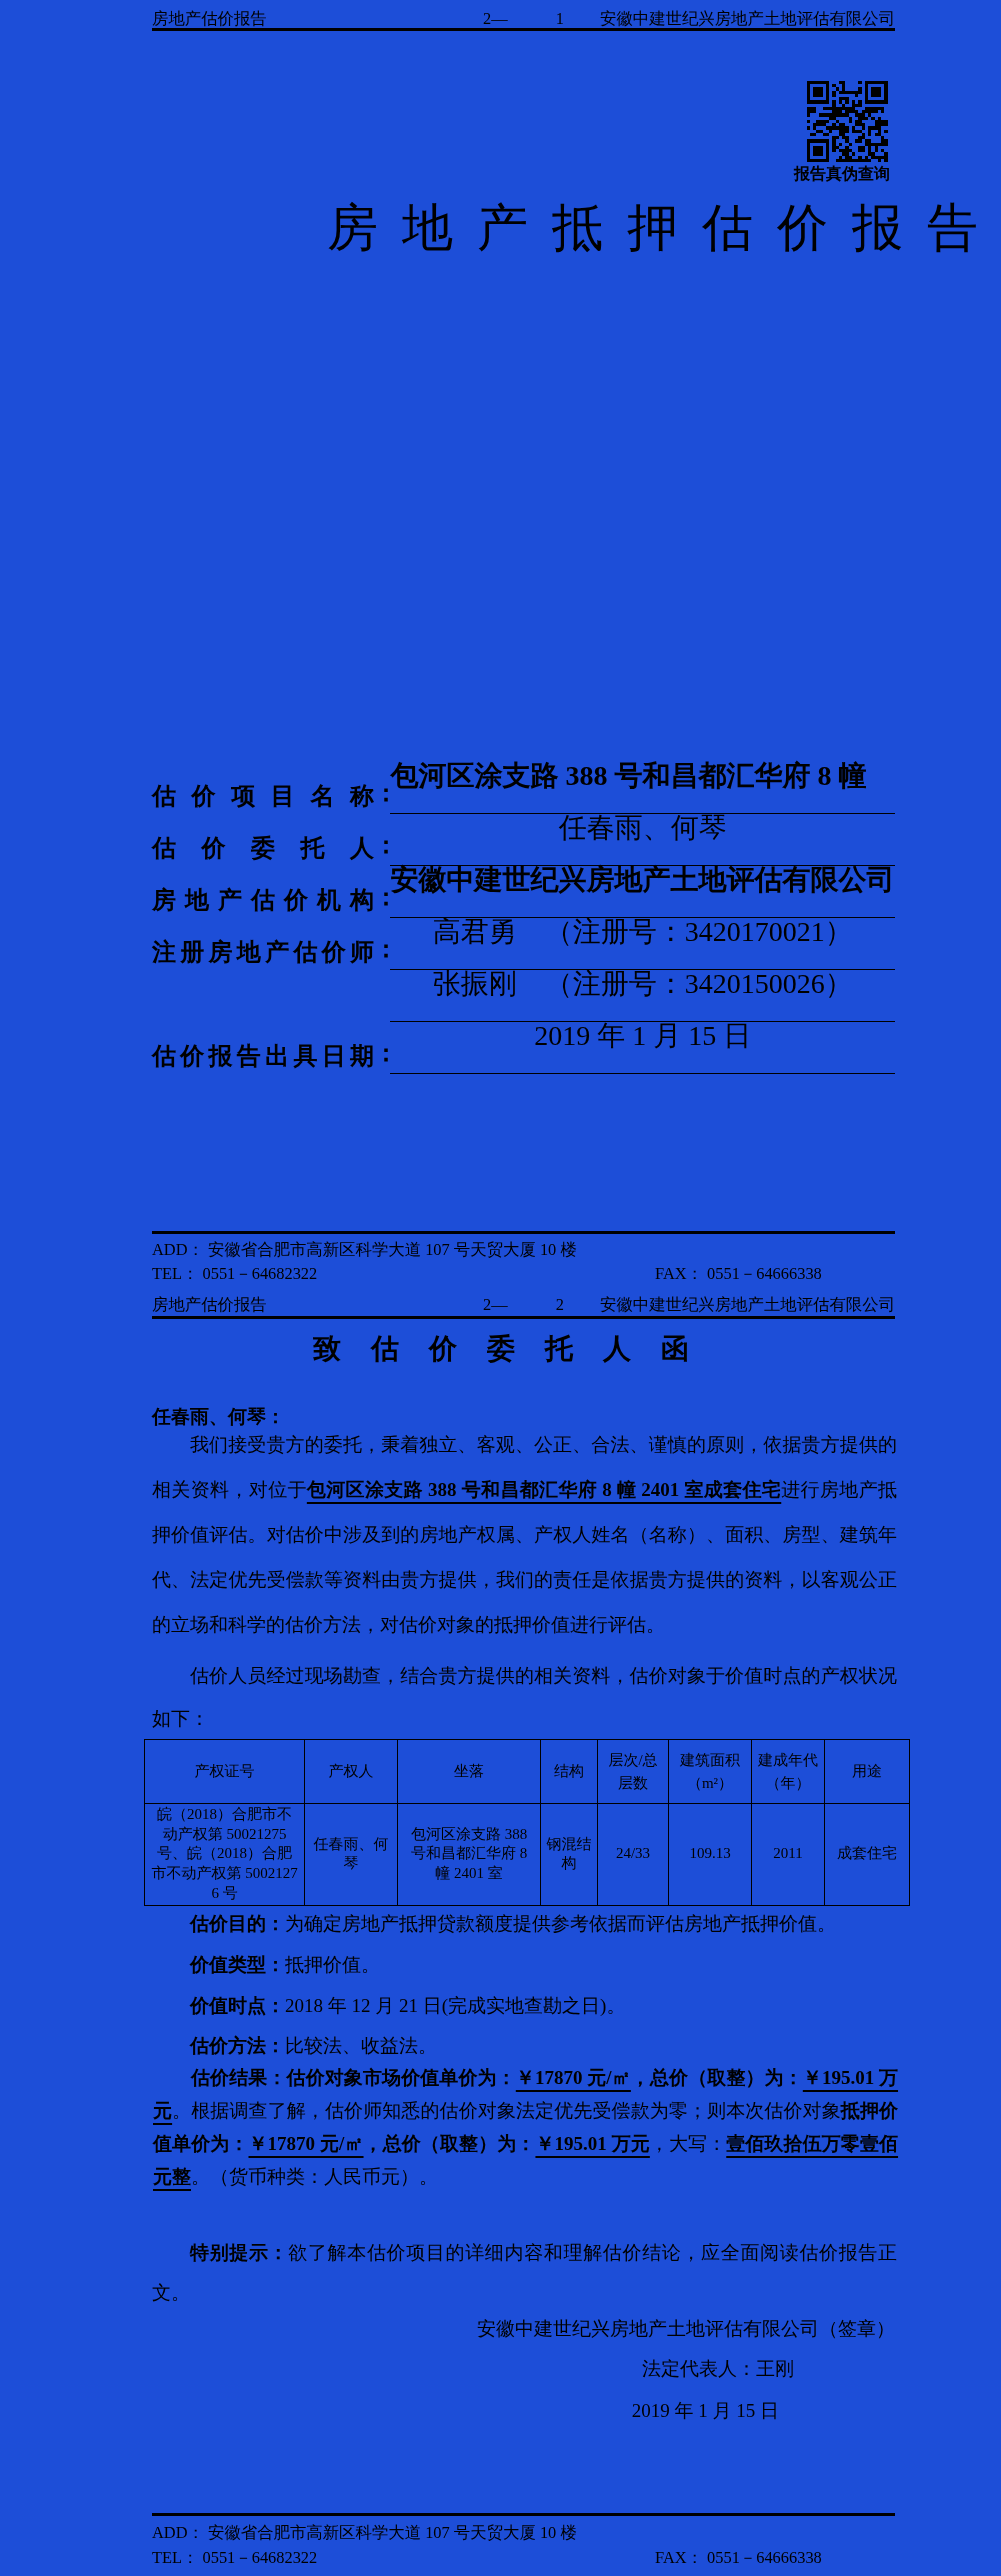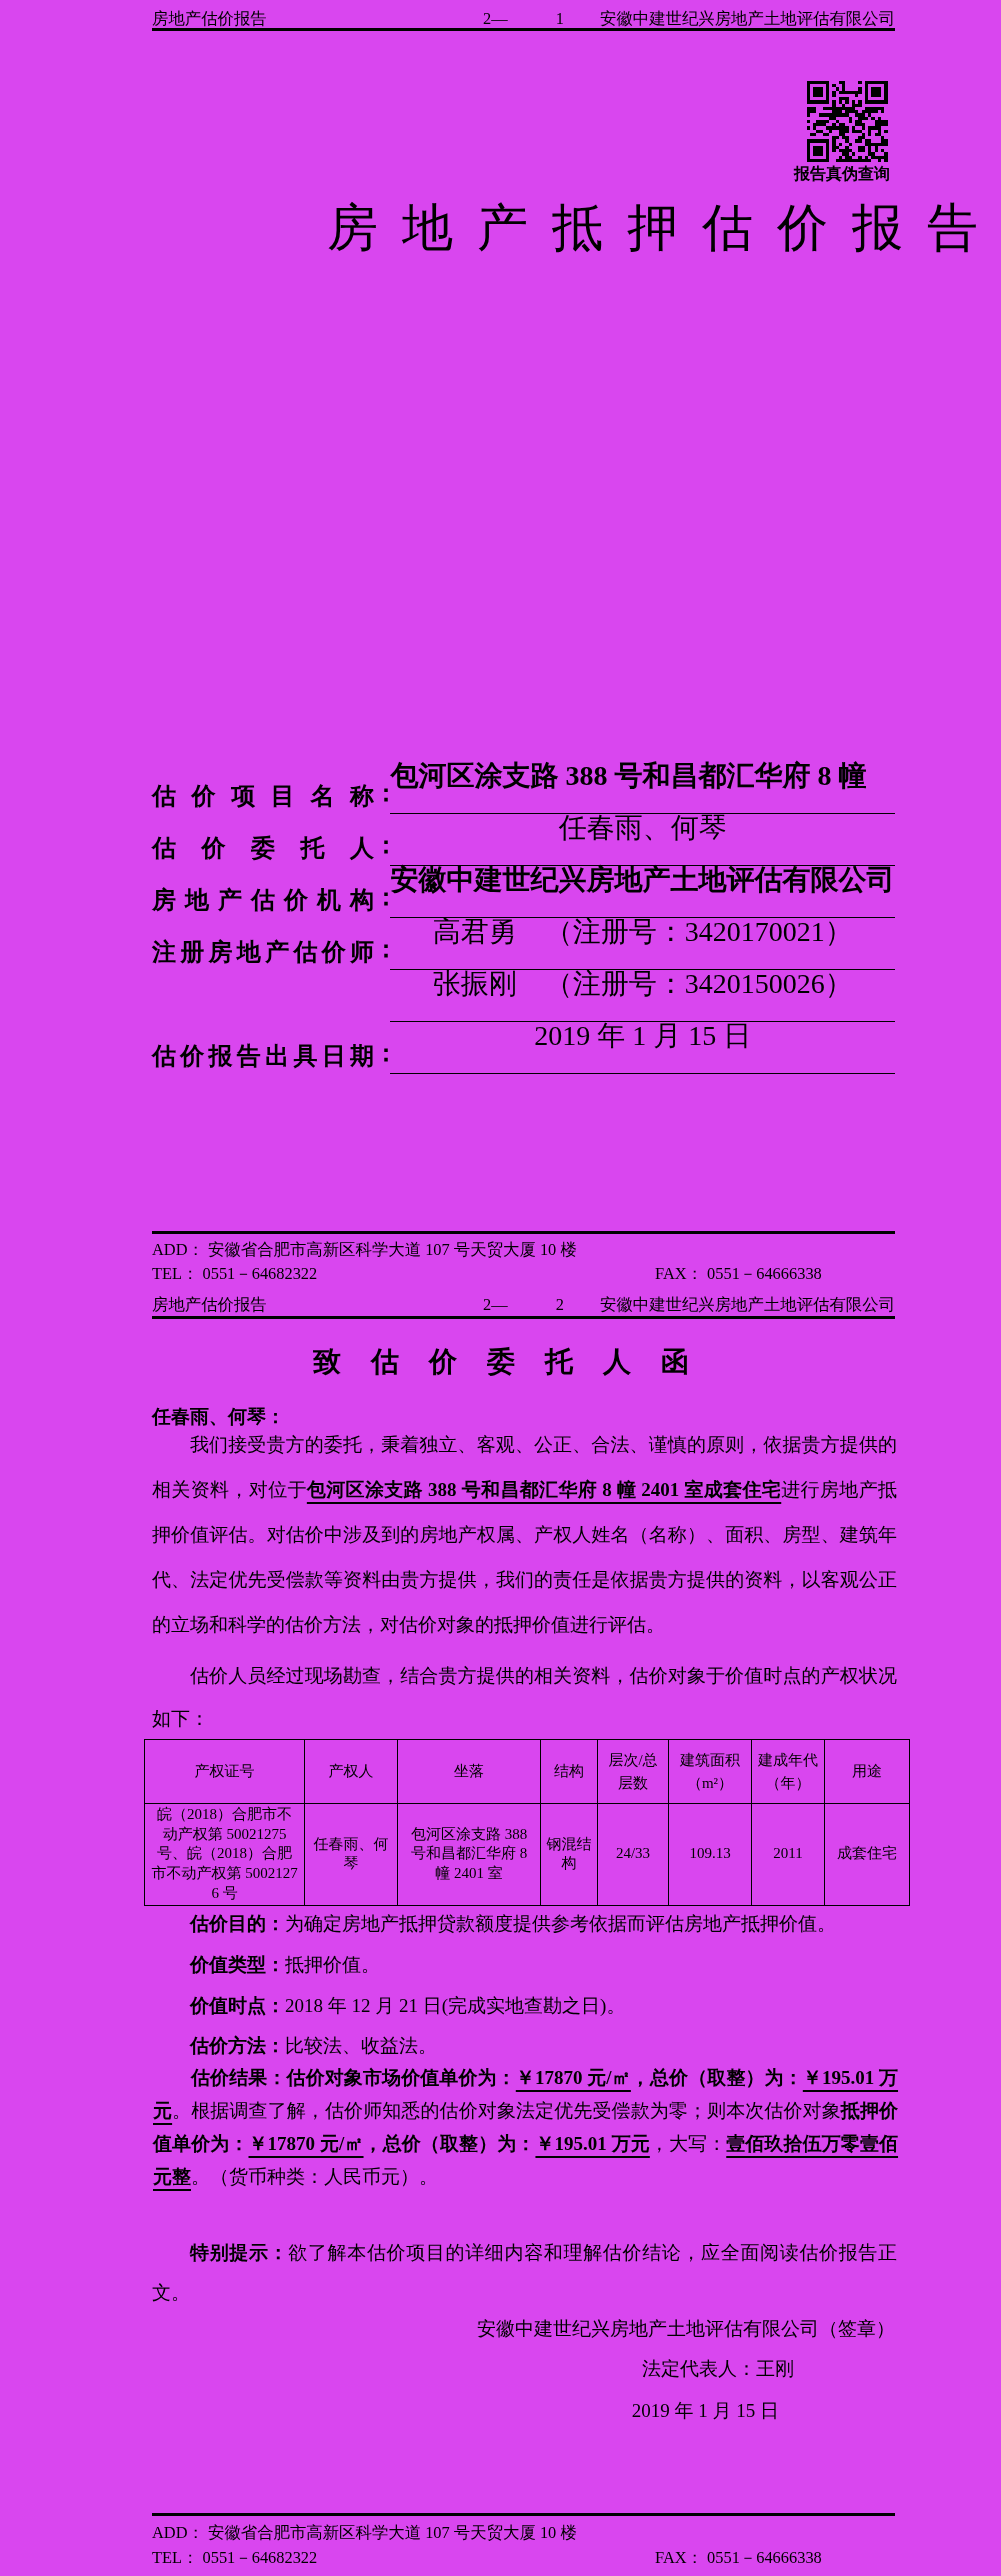--- a/index.html
+++ b/index.html
@@ -1,18 +1,18 @@
 <!DOCTYPE html>
 <html style="font-size:10px"><head>
 <meta charset="utf-8">
 <style>
   * { box-sizing: border-box; }
   html,body { margin:0; padding:0; background:#fff; }
   #doc {
-    position:relative; width:1002px; height:2576px; background:#d946ef; color:#000;
+    position:relative; width:1002px; height:2576px; background:#1d4ed8; color:#000;
     font-family:"Liberation Serif","DejaVu Serif",serif; overflow:hidden;
   }
   .abs { position:absolute; }
 
   
   .hdr { left:152px; width:743px; display:flex; align-items:baseline; font-size:16.4px; }
   .hdr .l { flex:1; text-align:left; }
   .hdr .c { display:flex; gap:48px; }
   .hdr .r { flex:1; text-align:right; }
   .rule { left:152px; width:743px; height:3.2px; background:#000; }
@@ -443,21 +443,21 @@
   <div class="abs hdr" style="top:1294px;">
     <span class="l">房地产估价报告</span>
     <span class="c">
       <span>2—</span>
       <span>2</span>
     </span>
     <span class="r">安徽中建世纪兴房地产土地评估有限公司</span>
   </div>
   <div class="abs rule" style="top:1316px;"></div>
 
-  <div class="abs l2title" style="top:1330px;margin-top:13px;">致估价委托人函</div>
+  <div class="abs l2title" style="top:1330px;">致估价委托人函</div>
 
   <div class="abs body b" style="top:1404px;">任春雨、何琴：</div>
 
   <p class="abs body ind" style="top:1422px;margin:0;line-height:45px;">
     <span>我们接受贵方的委托，秉着独立、客观、公正、合法、谨慎的原则，依据贵方提供的相关资料，对位于</span><span class="b u">包河区涂支路 388 号和昌都汇华府 8 幢 2401 室成套住宅</span><span>进行房地产抵押价值评估。对估价中涉及到的房地产权属、产权人姓名（名称）、面积、房型、建筑年代、法定优先受偿款等资料由贵方提供，我们的责任是依据贵方提供的资料，以客观公正的立场和科学的估价方法，对估价对象的抵押价值进行评估。</span>
   </p>
 
   <p class="abs body ind" style="top:1654px;margin:0;line-height:43px;">估价人员经过现场勘查，结合贵方提供的相关资料，估价对象于价值时点的产权状况如下：</p>
 
   <div class="abs tablewrap">

